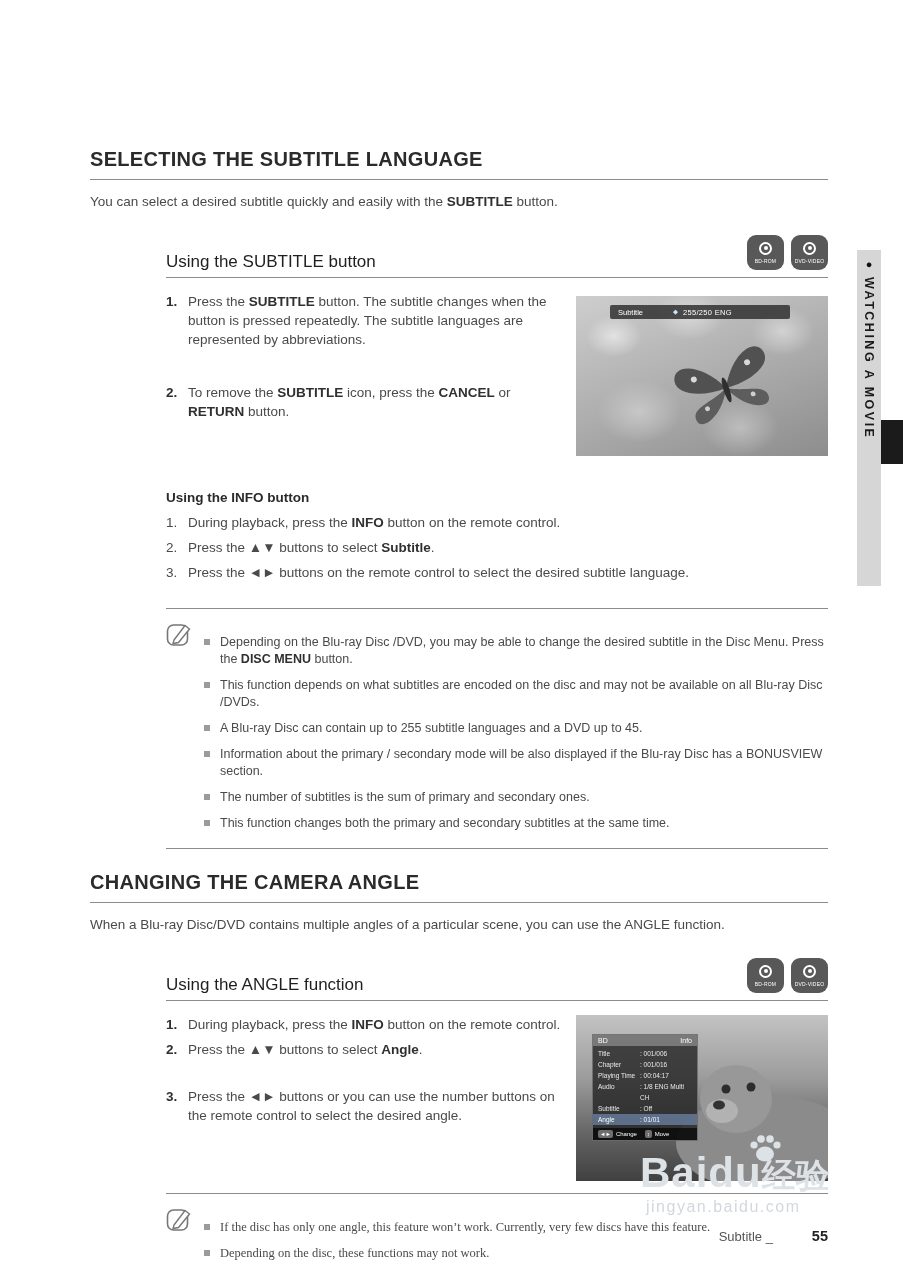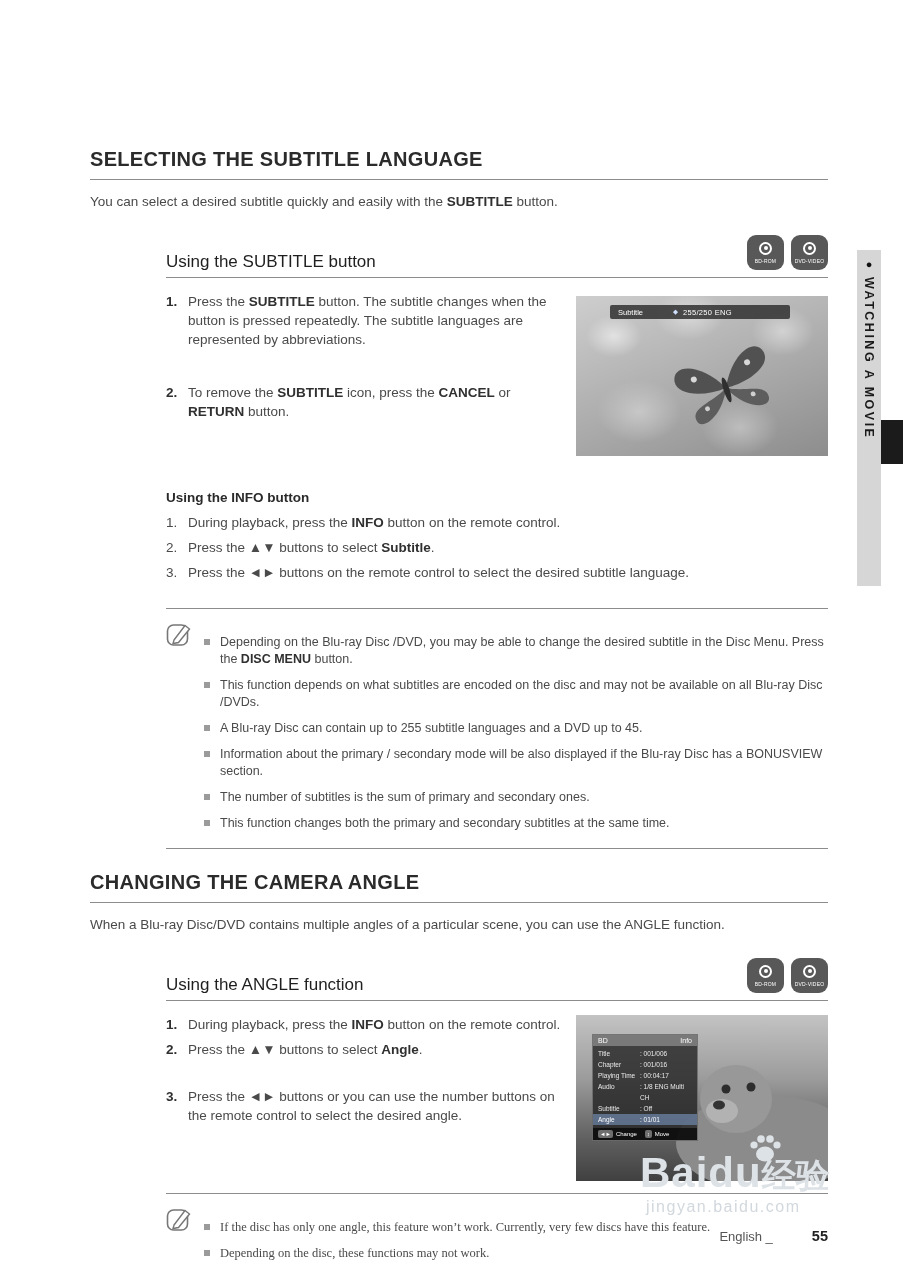--- a/index.html
+++ b/index.html
@@ -375,16 +375,16 @@
       </svg>
     </span>
     <div class="wm-line">
       <span class="wm-brand">Baidu</span>
       <span class="wm-cn">经验</span>
     </div>
     <div class="wm-url">jingyan.baidu.com</div>
   </div>
 
   <div class="page-footer">
-    <span>English _</span><span class="pnum">55</span>
+    <span>Subtitle _</span><span class="pnum">55</span>
   </div>
 
 </div>
 
 </body></html>

